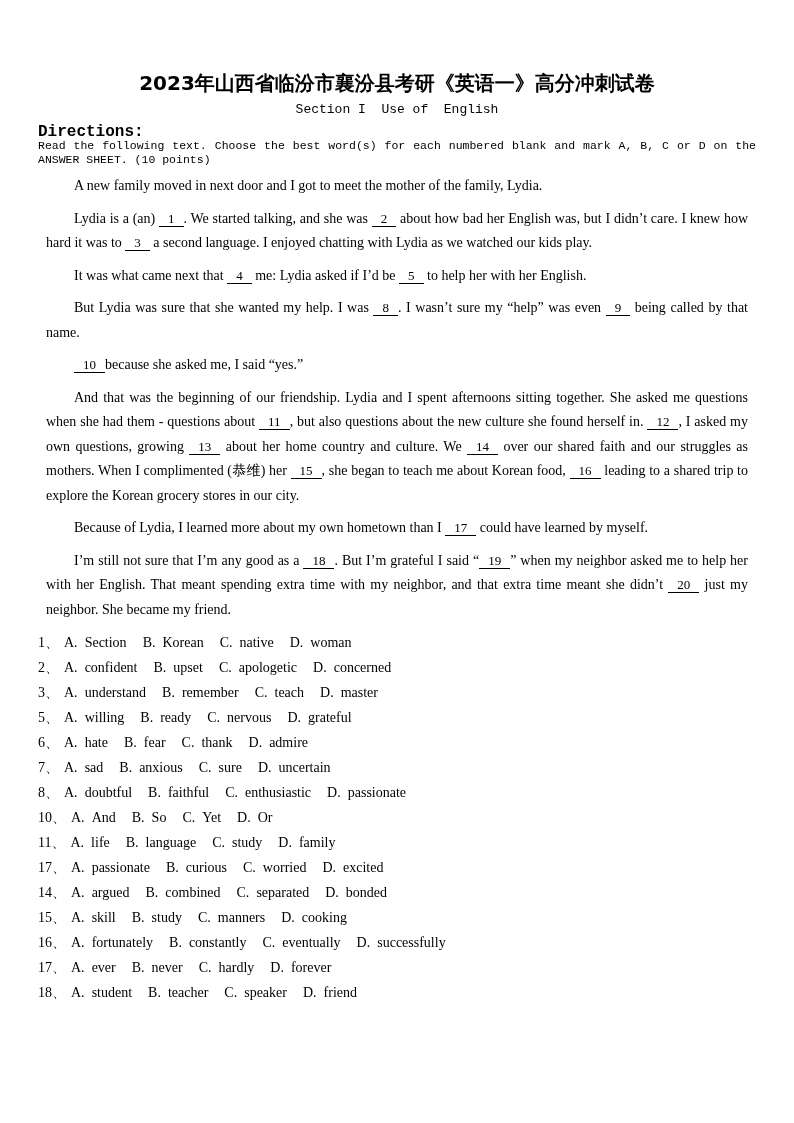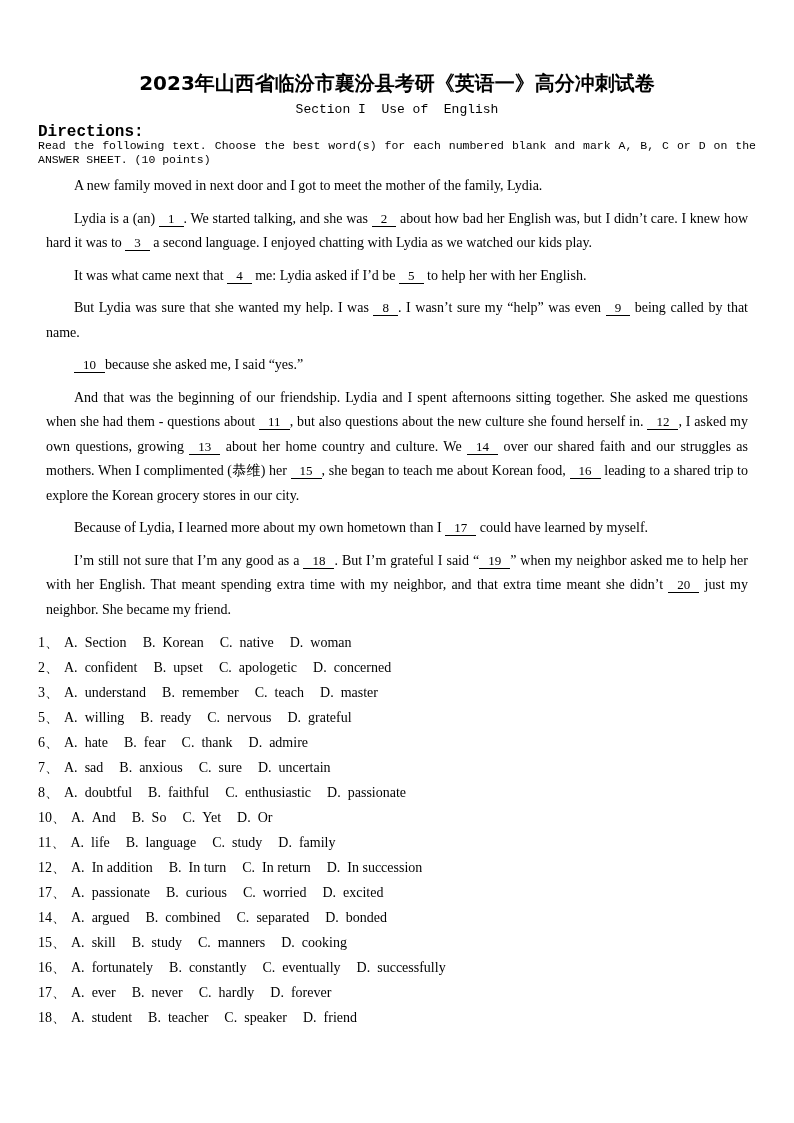--- a/index.html
+++ b/index.html
@@ -99,21 +99,20 @@
   <div class="questions">
       <div class="question"><span class="qnum">1、</span><span class="opt"><span class="letter">A.</span><span>Section</span></span><span class="opt"><span class="letter">B.</span><span>Korean</span></span><span class="opt"><span class="letter">C.</span><span>native</span></span><span class="opt"><span class="letter">D.</span><span>woman</span></span></div>
       <div class="question"><span class="qnum">2、</span><span class="opt"><span class="letter">A.</span><span>confident</span></span><span class="opt"><span class="letter">B.</span><span>upset</span></span><span class="opt"><span class="letter">C.</span><span>apologetic</span></span><span class="opt"><span class="letter">D.</span><span>concerned</span></span></div>
       <div class="question"><span class="qnum">3、</span><span class="opt"><span class="letter">A.</span><span>understand</span></span><span class="opt"><span class="letter">B.</span><span>remember</span></span><span class="opt"><span class="letter">C.</span><span>teach</span></span><span class="opt"><span class="letter">D.</span><span>master</span></span></div>
       <div class="question"><span class="qnum">5、</span><span class="opt"><span class="letter">A.</span><span>willing</span></span><span class="opt"><span class="letter">B.</span><span>ready</span></span><span class="opt"><span class="letter">C.</span><span>nervous</span></span><span class="opt"><span class="letter">D.</span><span>grateful</span></span></div>
       <div class="question"><span class="qnum">6、</span><span class="opt"><span class="letter">A.</span><span>hate</span></span><span class="opt"><span class="letter">B.</span><span>fear</span></span><span class="opt"><span class="letter">C.</span><span>thank</span></span><span class="opt"><span class="letter">D.</span><span>admire</span></span></div>
       <div class="question"><span class="qnum">7、</span><span class="opt"><span class="letter">A.</span><span>sad</span></span><span class="opt"><span class="letter">B.</span><span>anxious</span></span><span class="opt"><span class="letter">C.</span><span>sure</span></span><span class="opt"><span class="letter">D.</span><span>uncertain</span></span></div>
       <div class="question"><span class="qnum">8、</span><span class="opt"><span class="letter">A.</span><span>doubtful</span></span><span class="opt"><span class="letter">B.</span><span>faithful</span></span><span class="opt"><span class="letter">C.</span><span>enthusiastic</span></span><span class="opt"><span class="letter">D.</span><span>passionate</span></span></div>
       <div class="question"><span class="qnum">10、</span><span class="opt"><span class="letter">A.</span><span>And</span></span><span class="opt"><span class="letter">B.</span><span>So</span></span><span class="opt"><span class="letter">C.</span><span>Yet</span></span><span class="opt"><span class="letter">D.</span><span>Or</span></span></div>
       <div class="question"><span class="qnum">11、</span><span class="opt"><span class="letter">A.</span><span>life</span></span><span class="opt"><span class="letter">B.</span><span>language</span></span><span class="opt"><span class="letter">C.</span><span>study</span></span><span class="opt"><span class="letter">D.</span><span>family</span></span></div>
-      <div class="question"><span class="qnum">12、</span><span class="opt"><span class="letter">A.</span><span>In addition</span></span><span class="opt"><span class="letter">B.</span><span>In turn</span></span><span class="opt"><span class="letter">C.</span><span>In return</span></span><span class="opt"><span class="letter">D.</span><span>In succession</span></span></div>
       <div class="question"><span class="qnum">17、</span><span class="opt"><span class="letter">A.</span><span>passionate</span></span><span class="opt"><span class="letter">B.</span><span>curious</span></span><span class="opt"><span class="letter">C.</span><span>worried</span></span><span class="opt"><span class="letter">D.</span><span>excited</span></span></div>
       <div class="question"><span class="qnum">14、</span><span class="opt"><span class="letter">A.</span><span>argued</span></span><span class="opt"><span class="letter">B.</span><span>combined</span></span><span class="opt"><span class="letter">C.</span><span>separated</span></span><span class="opt"><span class="letter">D.</span><span>bonded</span></span></div>
       <div class="question"><span class="qnum">15、</span><span class="opt"><span class="letter">A.</span><span>skill</span></span><span class="opt"><span class="letter">B.</span><span>study</span></span><span class="opt"><span class="letter">C.</span><span>manners</span></span><span class="opt"><span class="letter">D.</span><span>cooking</span></span></div>
       <div class="question"><span class="qnum">16、</span><span class="opt"><span class="letter">A.</span><span>fortunately</span></span><span class="opt"><span class="letter">B.</span><span>constantly</span></span><span class="opt"><span class="letter">C.</span><span>eventually</span></span><span class="opt"><span class="letter">D.</span><span>successfully</span></span></div>
       <div class="question"><span class="qnum">17、</span><span class="opt"><span class="letter">A.</span><span>ever</span></span><span class="opt"><span class="letter">B.</span><span>never</span></span><span class="opt"><span class="letter">C.</span><span>hardly</span></span><span class="opt"><span class="letter">D.</span><span>forever</span></span></div>
       <div class="question"><span class="qnum">18、</span><span class="opt"><span class="letter">A.</span><span>student</span></span><span class="opt"><span class="letter">B.</span><span>teacher</span></span><span class="opt"><span class="letter">C.</span><span>speaker</span></span><span class="opt"><span class="letter">D.</span><span>friend</span></span></div>
     </div>
 </div>
 
 </body></html>

